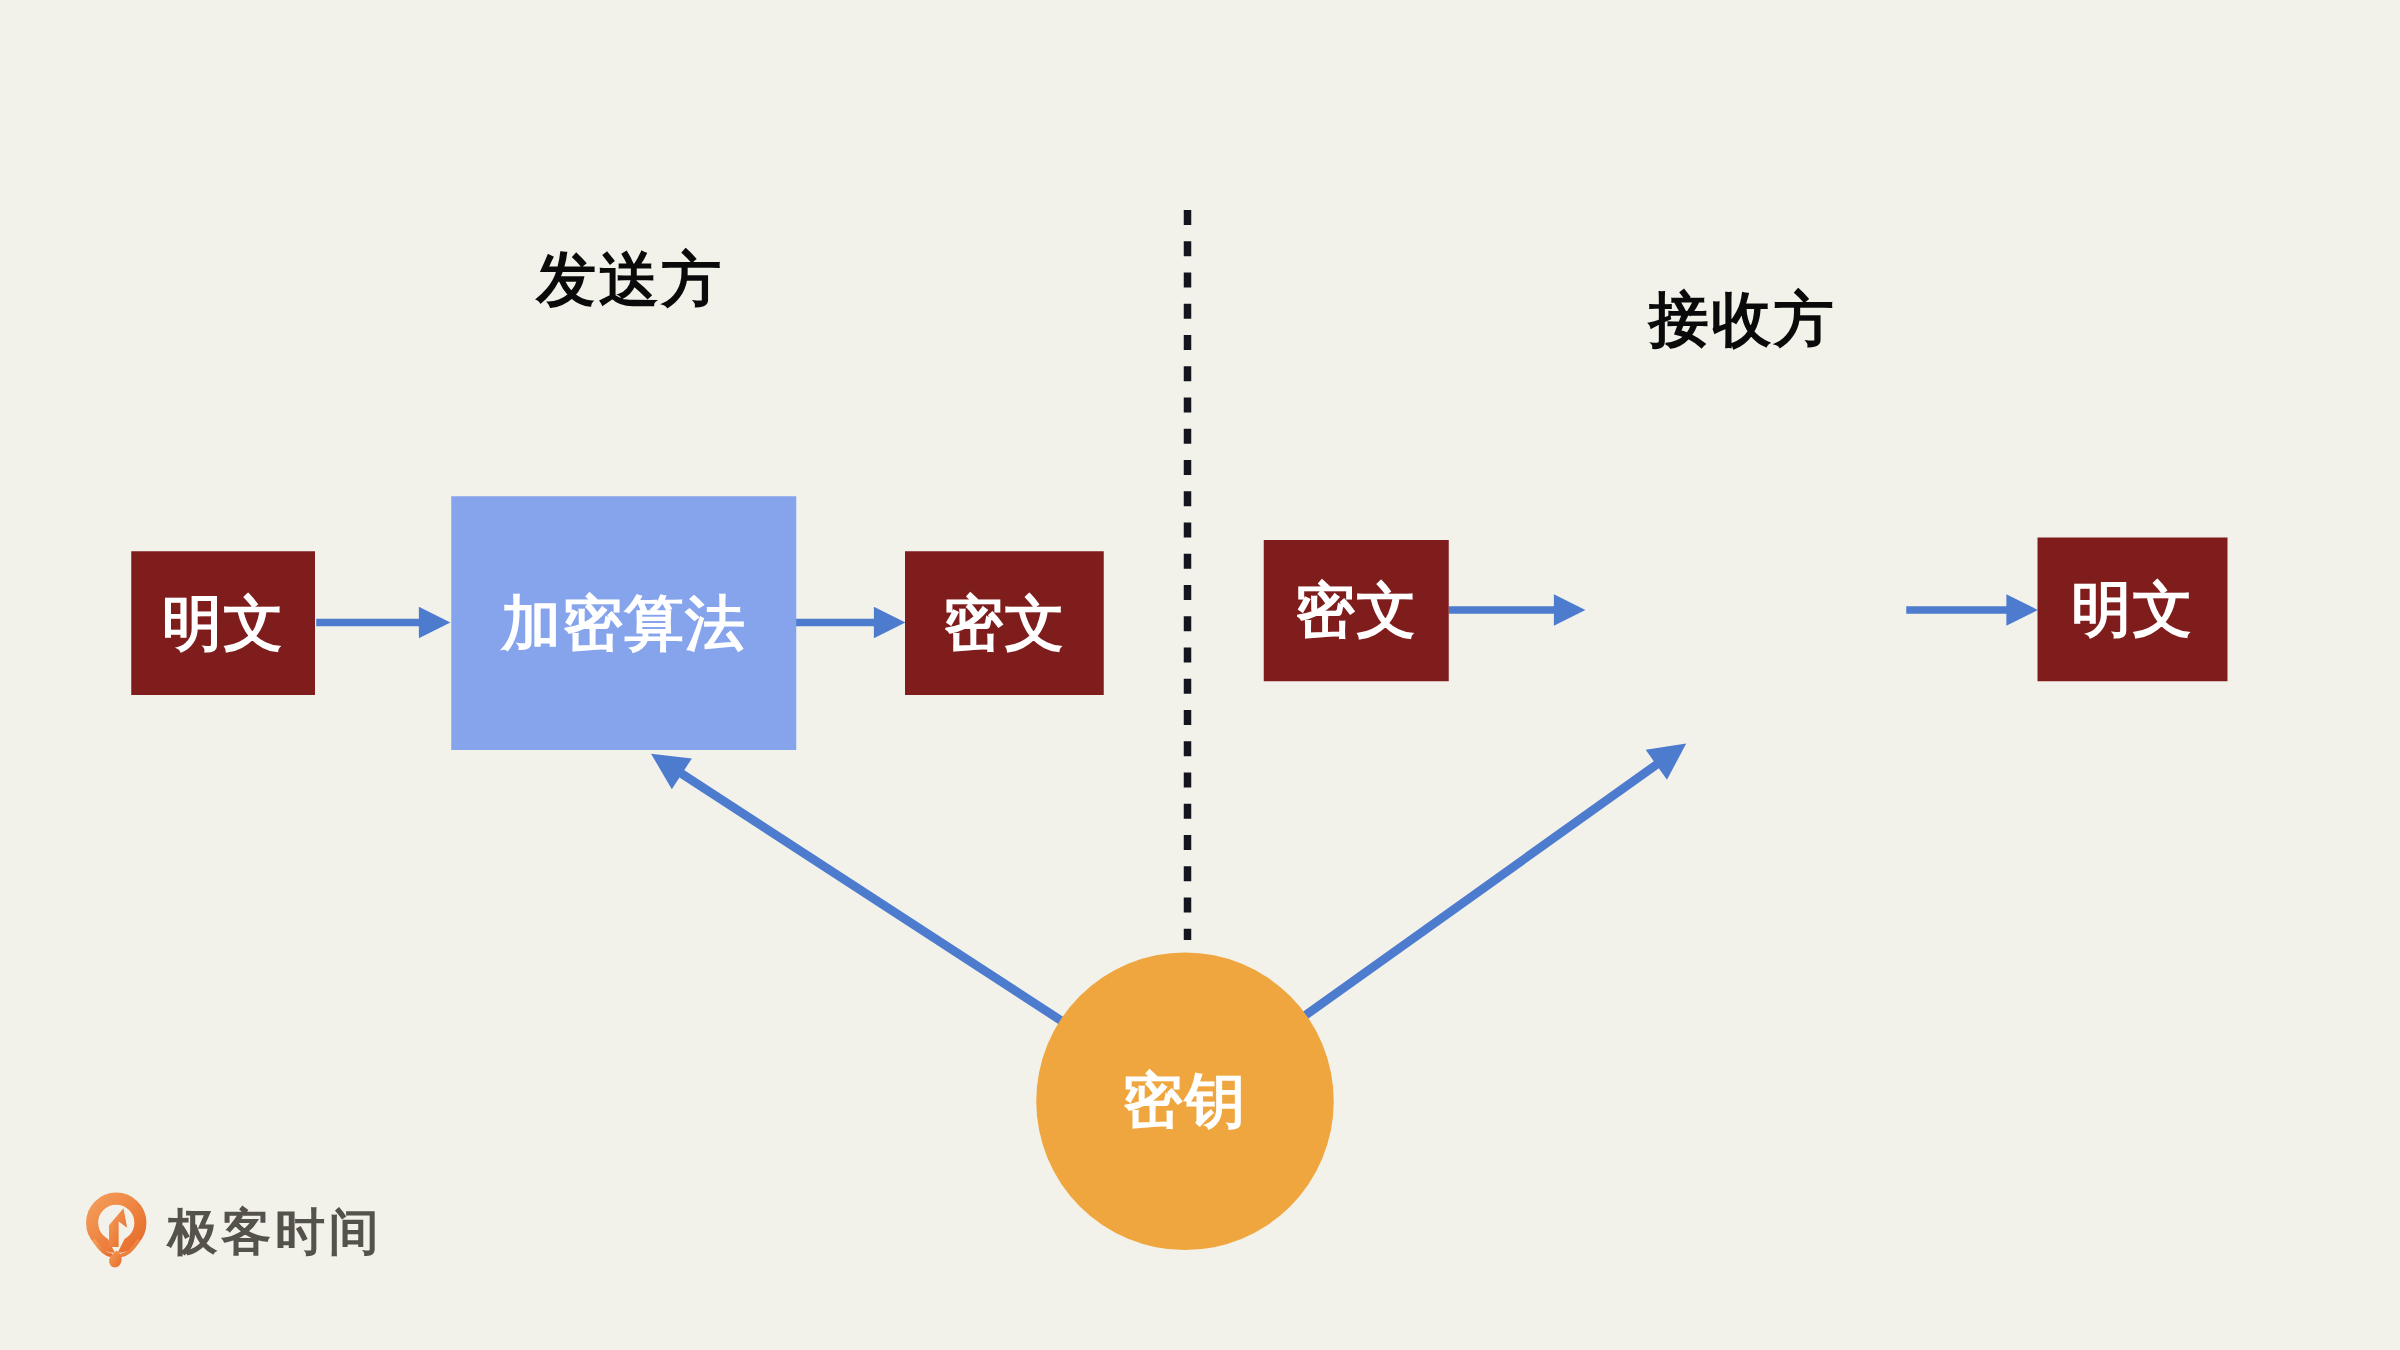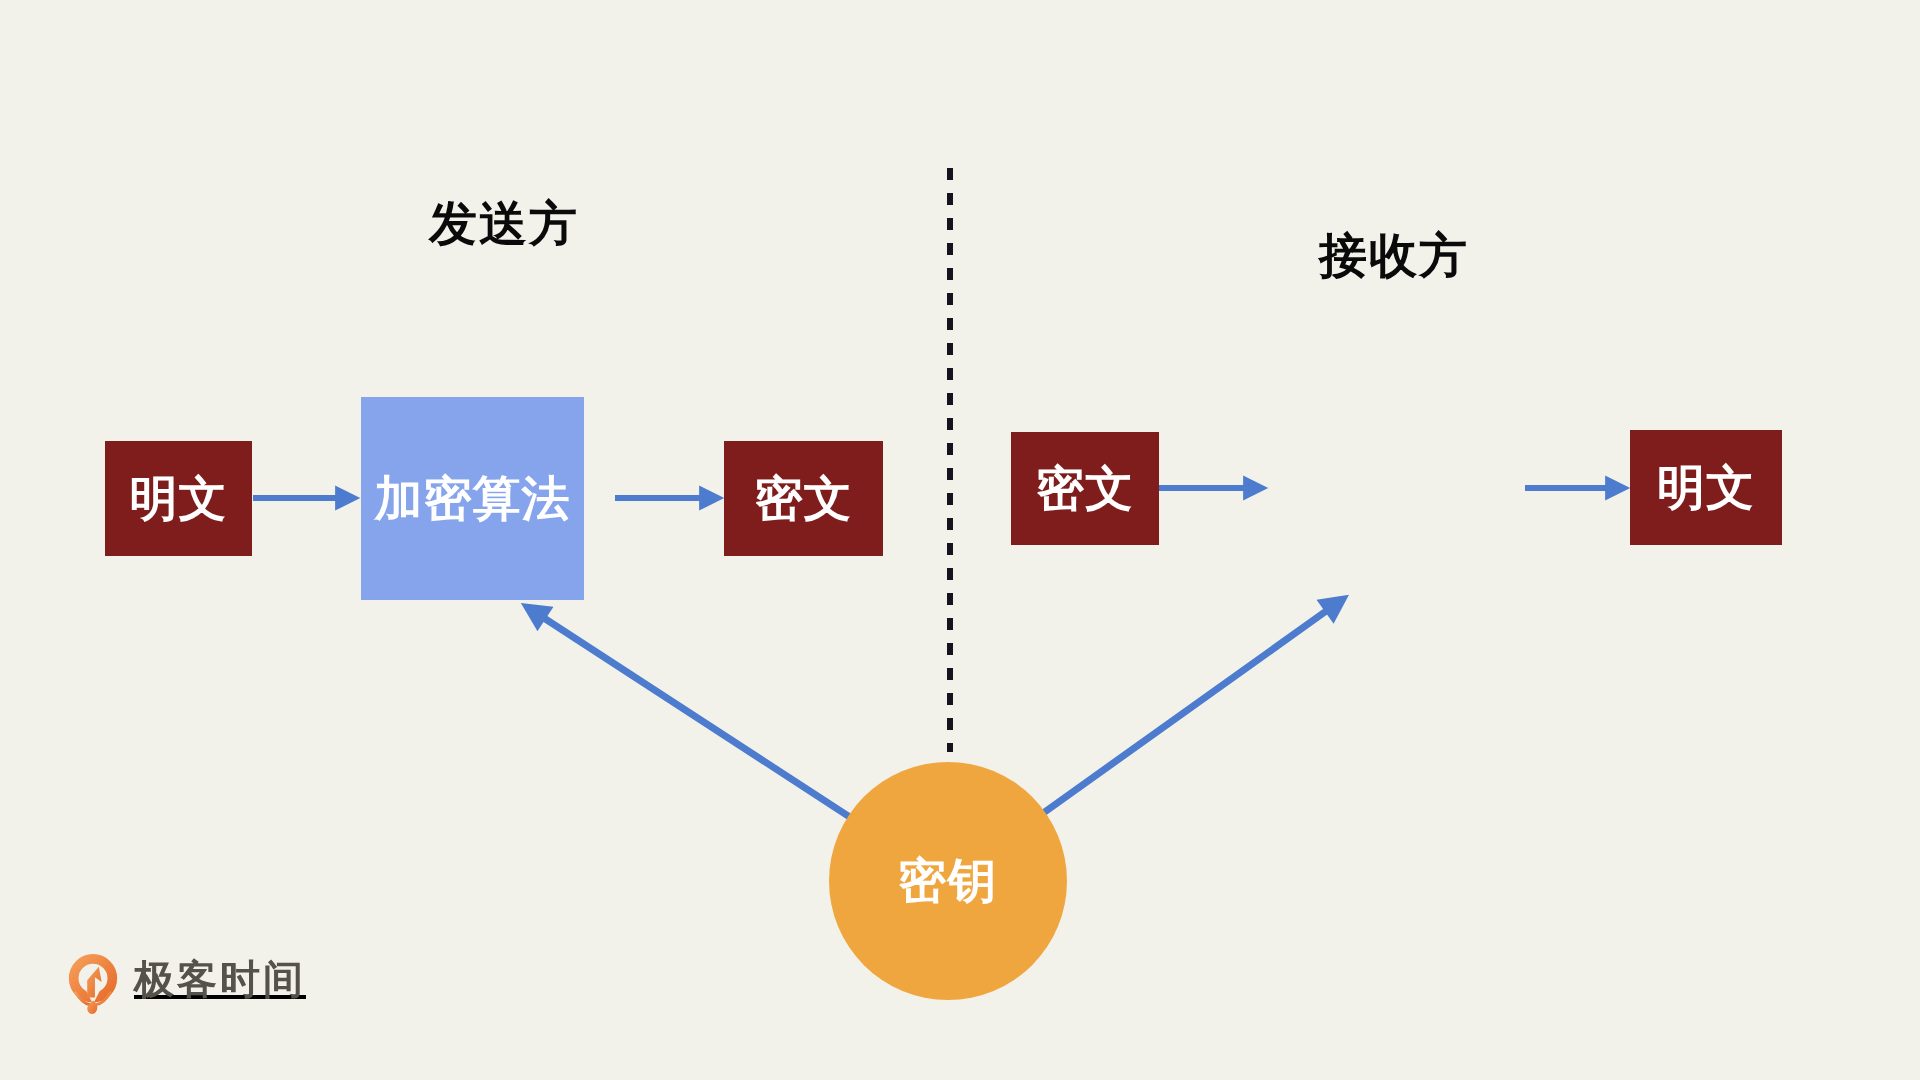--- a/index.html
+++ b/index.html
@@ -56,22 +56,22 @@
     color: #ffffff;
     font-weight: bold;
     font-size: 48px;
     letter-spacing: 2px;
   }
   .brand {
     position: absolute;
     left: 64px;
     top: 952px;
     display: flex;
+    align-items: center;
     gap: 12px;
-    text-decoration: underline;
   }
   .brand-name {
     font-size: 40px;
     font-weight: 600;
     color: #55514b;
     letter-spacing: 3px;
   }
 </style>
 </head>
 <body>
@@ -97,21 +97,21 @@
     <line x1="1525" y1="488" x2="1624" y2="488" stroke="#4d7ccf" stroke-width="6" marker-end="url(#ah)"></line>
 
     <line x1="948" y1="881" x2="527" y2="607" stroke="#4d7ccf" stroke-width="7" marker-end="url(#ah)"></line>
     <line x1="948" y1="881" x2="1343" y2="599" stroke="#4d7ccf" stroke-width="7" marker-end="url(#ah)"></line>
   </svg>
 
   <div class="section-title" style="left:344px; top:192px;">发送方</div>
   <div class="section-title" style="left:1234px; top:192px;margin-top:32px;">接收方</div>
 
   <div class="node dark" style="left:105px; top:441px; width:147px; height:115px;">明文</div>
-  <div class="node light" style="left:361px; top:397px; width:223px; height:203px;">加密算法</div>
+  <div class="node light" style="left:361px; top:397px; width:276px; height:203px;">加密算法</div>
   <div class="node dark" style="left:724px; top:441px; width:159px; height:115px;">密文</div>
 
   <div class="node dark" style="left:1011px; top:432px; width:148px; height:113px;">密文</div>
   <div class="node dark" style="left:1630px; top:430px; width:152px; height:115px;">明文</div>
 
   <div class="key-circle">密钥</div>
 
   <div class="brand">
     <svg width="58" height="66" viewBox="0 0 60 68">
 

